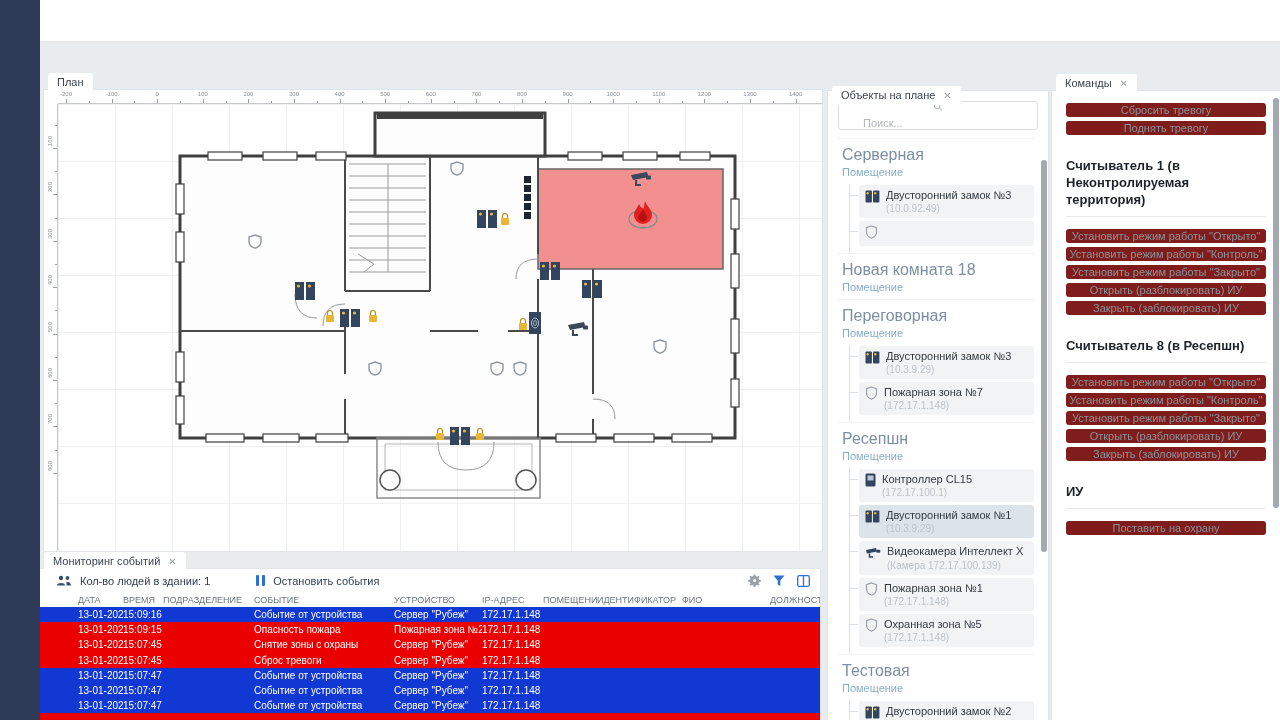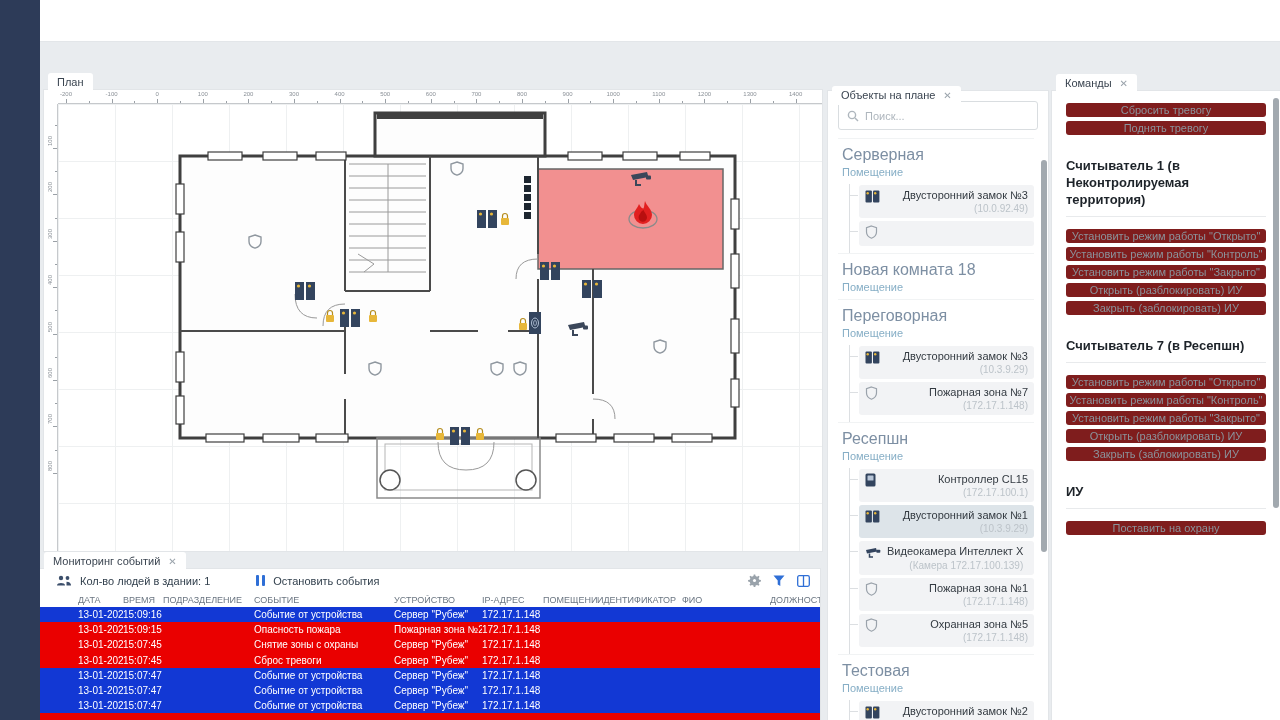--- a/index.html
+++ b/index.html
@@ -53,28 +53,28 @@
   .rl-lbl { position:absolute; left:-4px; font-size:6px; color:#8a9097; transform:rotate(-90deg); width:20px; text-align:center; }
   .rl-tick { position:absolute; right:0; height:1px; width:4px; background:#9aa0a6; }
   #plan-canvas { position:absolute; left:14px; top:14px; right:0; bottom:0; overflow:hidden;
     background-image:linear-gradient(#eef0f1 1px, transparent 1px), linear-gradient(90deg,#eef0f1 1px, transparent 1px);
     background-size:57px 57px; }
   #plan-canvas svg { display:block; }
 
   
   #objects-tab { left:832px; top:86px; }
   #objects-panel { left:828px; top:91px; width:220px; height:629px; background:#fff; box-shadow:0 0 0 1px #e2e5e8; overflow:hidden; }
-  #search-box { margin:10px 10px 8px; height:29px; border:1px solid #d9dde0; border-radius:3px; display:flex; align-items:center; gap:6px; padding:0 8px; }
+  #search-box { margin:10px 10px 8px; height:29px; border:1px solid #d9dde0; border-radius:3px; display:flex; align-items:center; gap:6px; padding:0 8px;flex-direction:column; }
   #search-box input { border:none; outline:none; font-size:11px; color:#55606a; width:150px; font-family:"Liberation Sans",sans-serif; }
   #search-box input::placeholder { color:#aeb6bd; }
   #tree { padding:0 14px 0 10px; }
   .group-hdr { padding:7px 4px 6px; border-top:1px solid #f1f3f4; }
   .g-name { font-size:16px; color:#7d8fa3; }
   .g-type { font-size:11px; color:#86aec6; margin-top:2px; }
-  .g-items { margin-left:11px; border-left:1px solid #dcdfe2; padding:1px 0 4px 0;text-align:right; }
+  .g-items { margin-left:11px; border-left:1px solid #dcdfe2; padding:1px 0 4px 0; }
   .titem { position:relative; margin:0 0 3px 9px; background:#f2f3f5; border-radius:3px; padding:3px 6px; display:flex; gap:6px; align-items:flex-start; min-height:20px; }
   .titem:before { content:""; position:absolute; left:-9px; top:10px; width:8px; height:1px; background:#dcdfe2; }
   .titem.sel { background:#dde4e9; }
   .tlabel { font-size:11px; color:#333a41; line-height:13px; padding-top:1px; }
   .tmeta { font-size:10px; color:#bcc3c9; }
   .tmeta2 { font-size:10px; color:#bcc3c9; margin-top:1px; }
   .ticon { flex:0 0 auto; padding-top:1px; }
   .scroll-thumb { position:absolute; width:6px; background:#a2a9af; border-radius:3px; z-index:6; }
 
   
@@ -629,21 +629,21 @@
       </div>
       <div class="cmd-sec">
         <div class="cmd-title">Считыватель 1 (в Неконтролируемая территория)</div>
         <button class="cmd-btn">Установить режим работы "Открыто"</button>
         <button class="cmd-btn">Установить режим работы "Контроль"</button>
         <button class="cmd-btn">Установить режим работы "Закрыто"</button>
         <button class="cmd-btn">Открыть (разблокировать) ИУ</button>
         <button class="cmd-btn">Закрыть (заблокировать) ИУ</button>
       </div>
       <div class="cmd-sec">
-        <div class="cmd-title">Считыватель 7 (в Ресепшн)</div>
+        <div class="cmd-title">Считыватель 8 (в Ресепшн)</div>
         <button class="cmd-btn">Установить режим работы "Открыто"</button>
         <button class="cmd-btn">Установить режим работы "Контроль"</button>
         <button class="cmd-btn">Установить режим работы "Закрыто"</button>
         <button class="cmd-btn">Открыть (разблокировать) ИУ</button>
         <button class="cmd-btn">Закрыть (заблокировать) ИУ</button>
       </div>
       <div class="cmd-sec">
         <div class="cmd-title">ИУ</div>
         <button class="cmd-btn">Поставить на охрану</button>
       </div>

